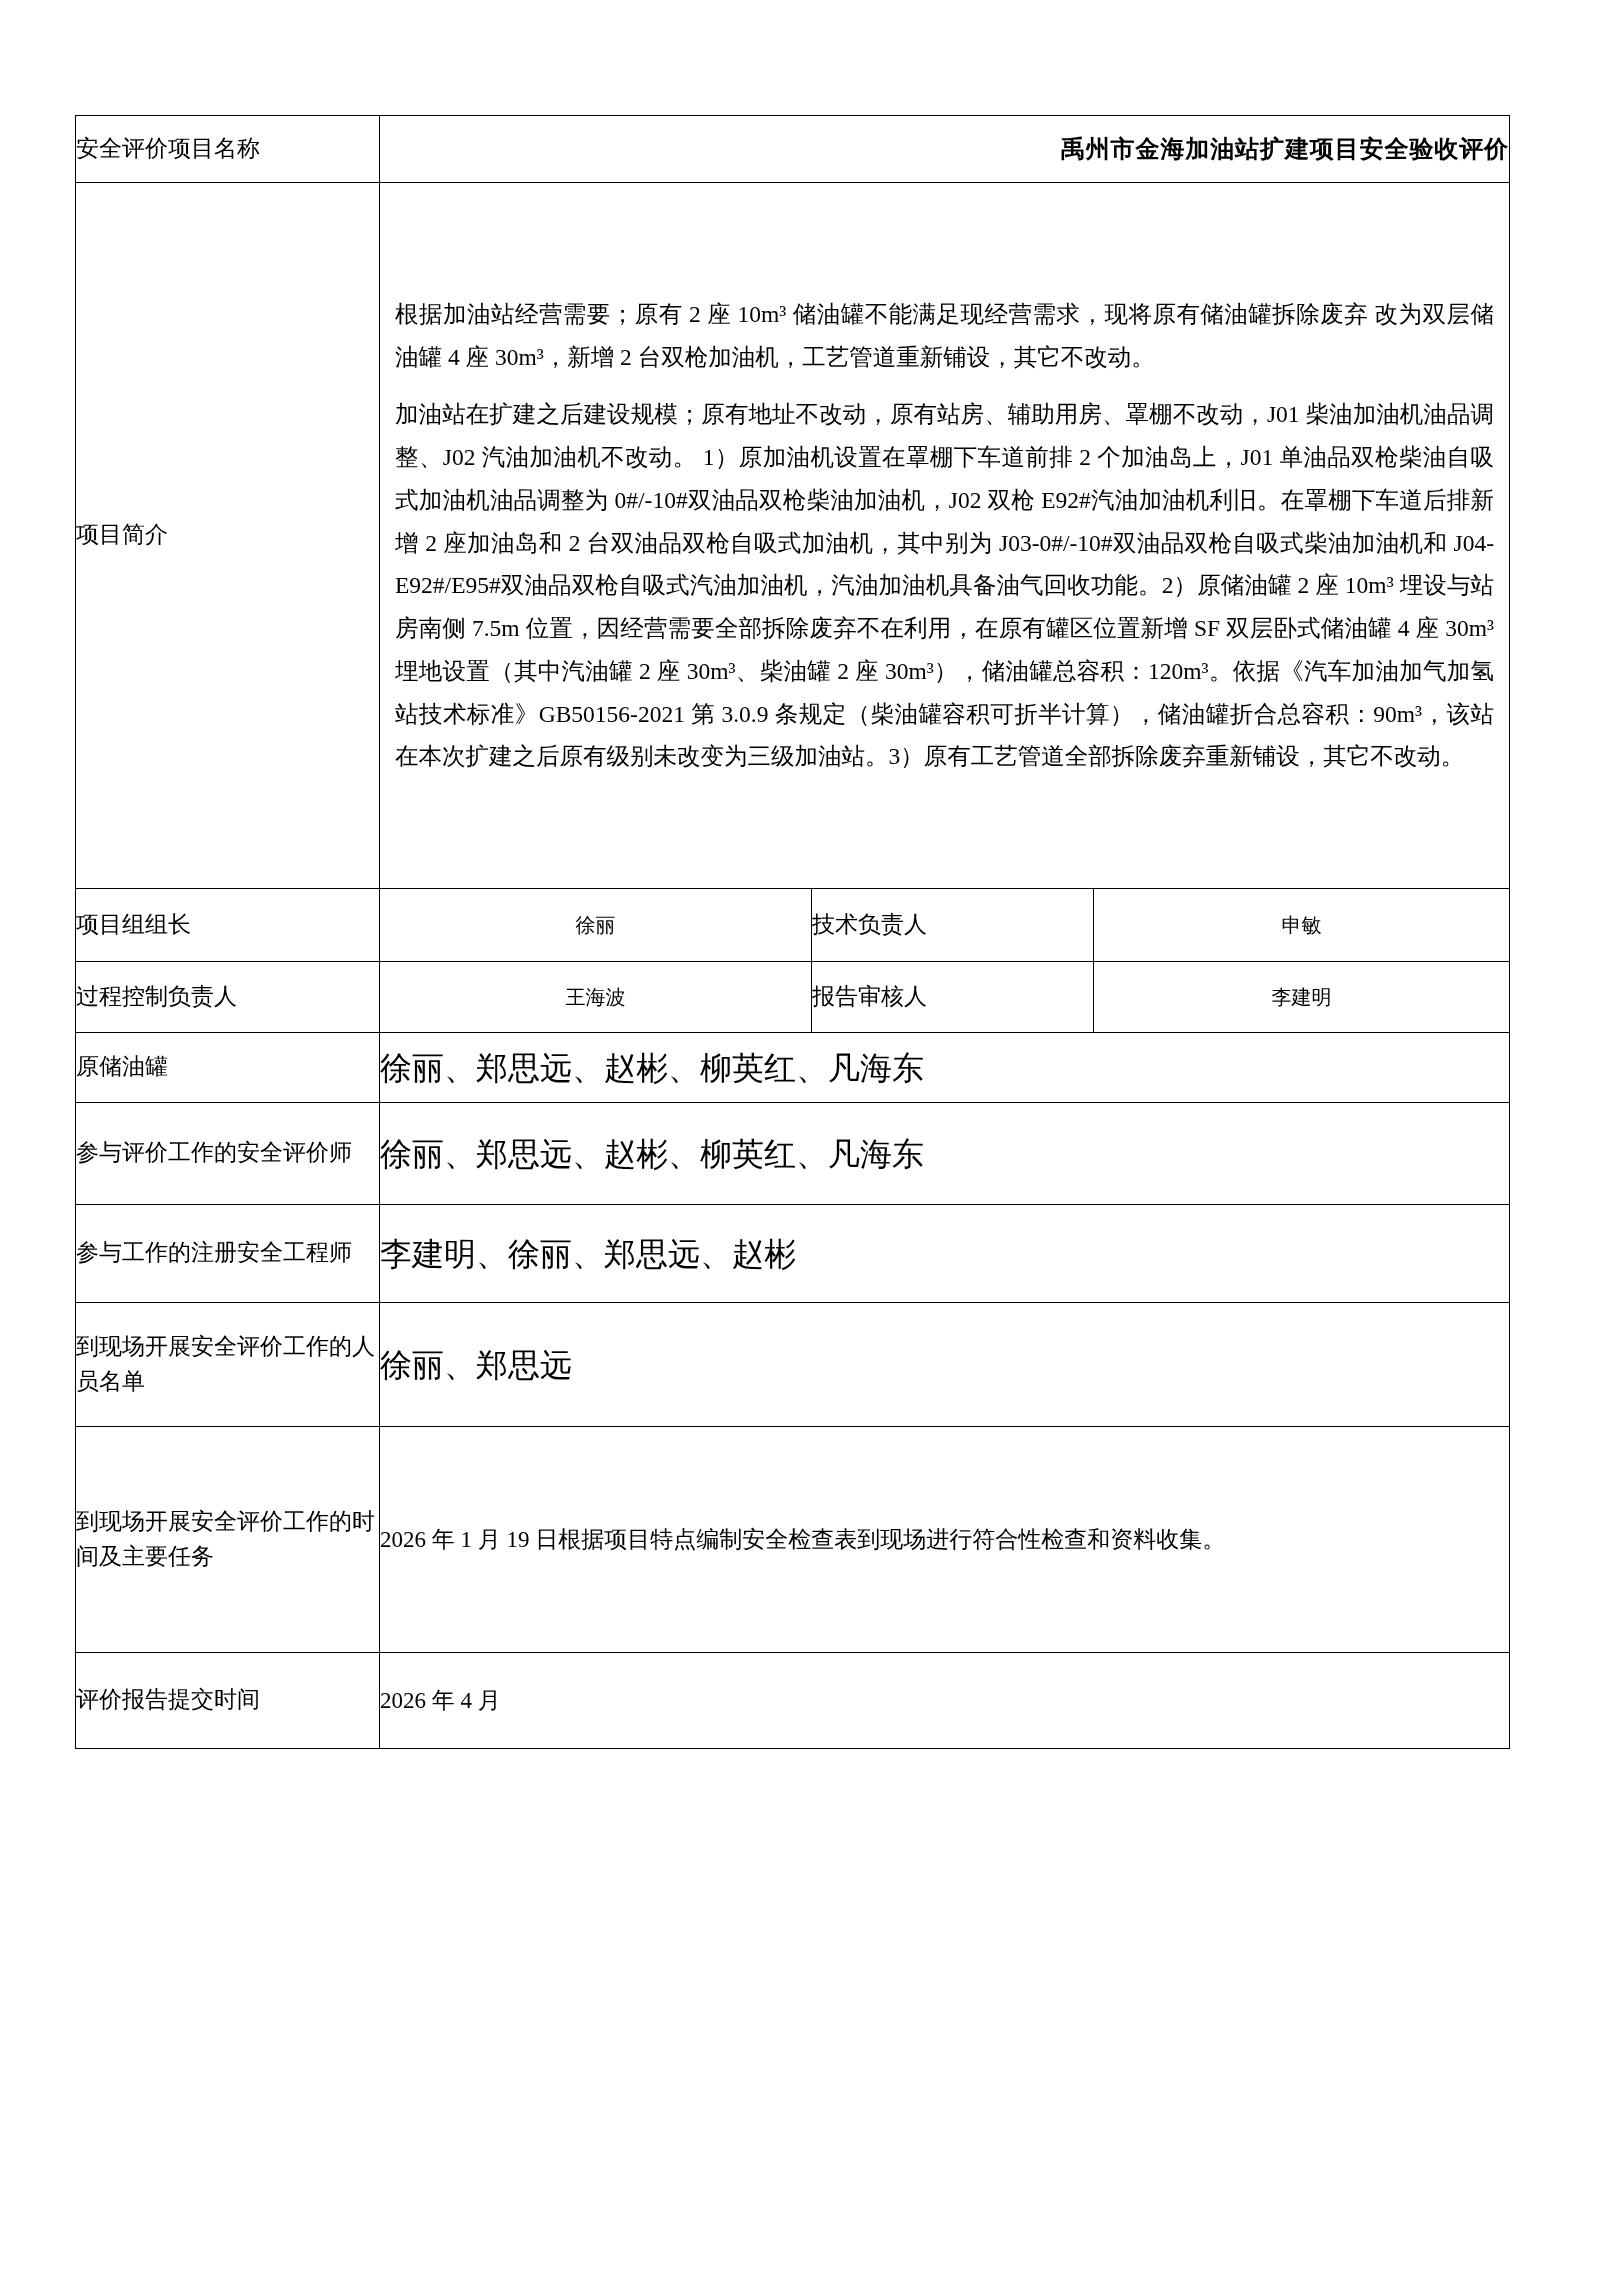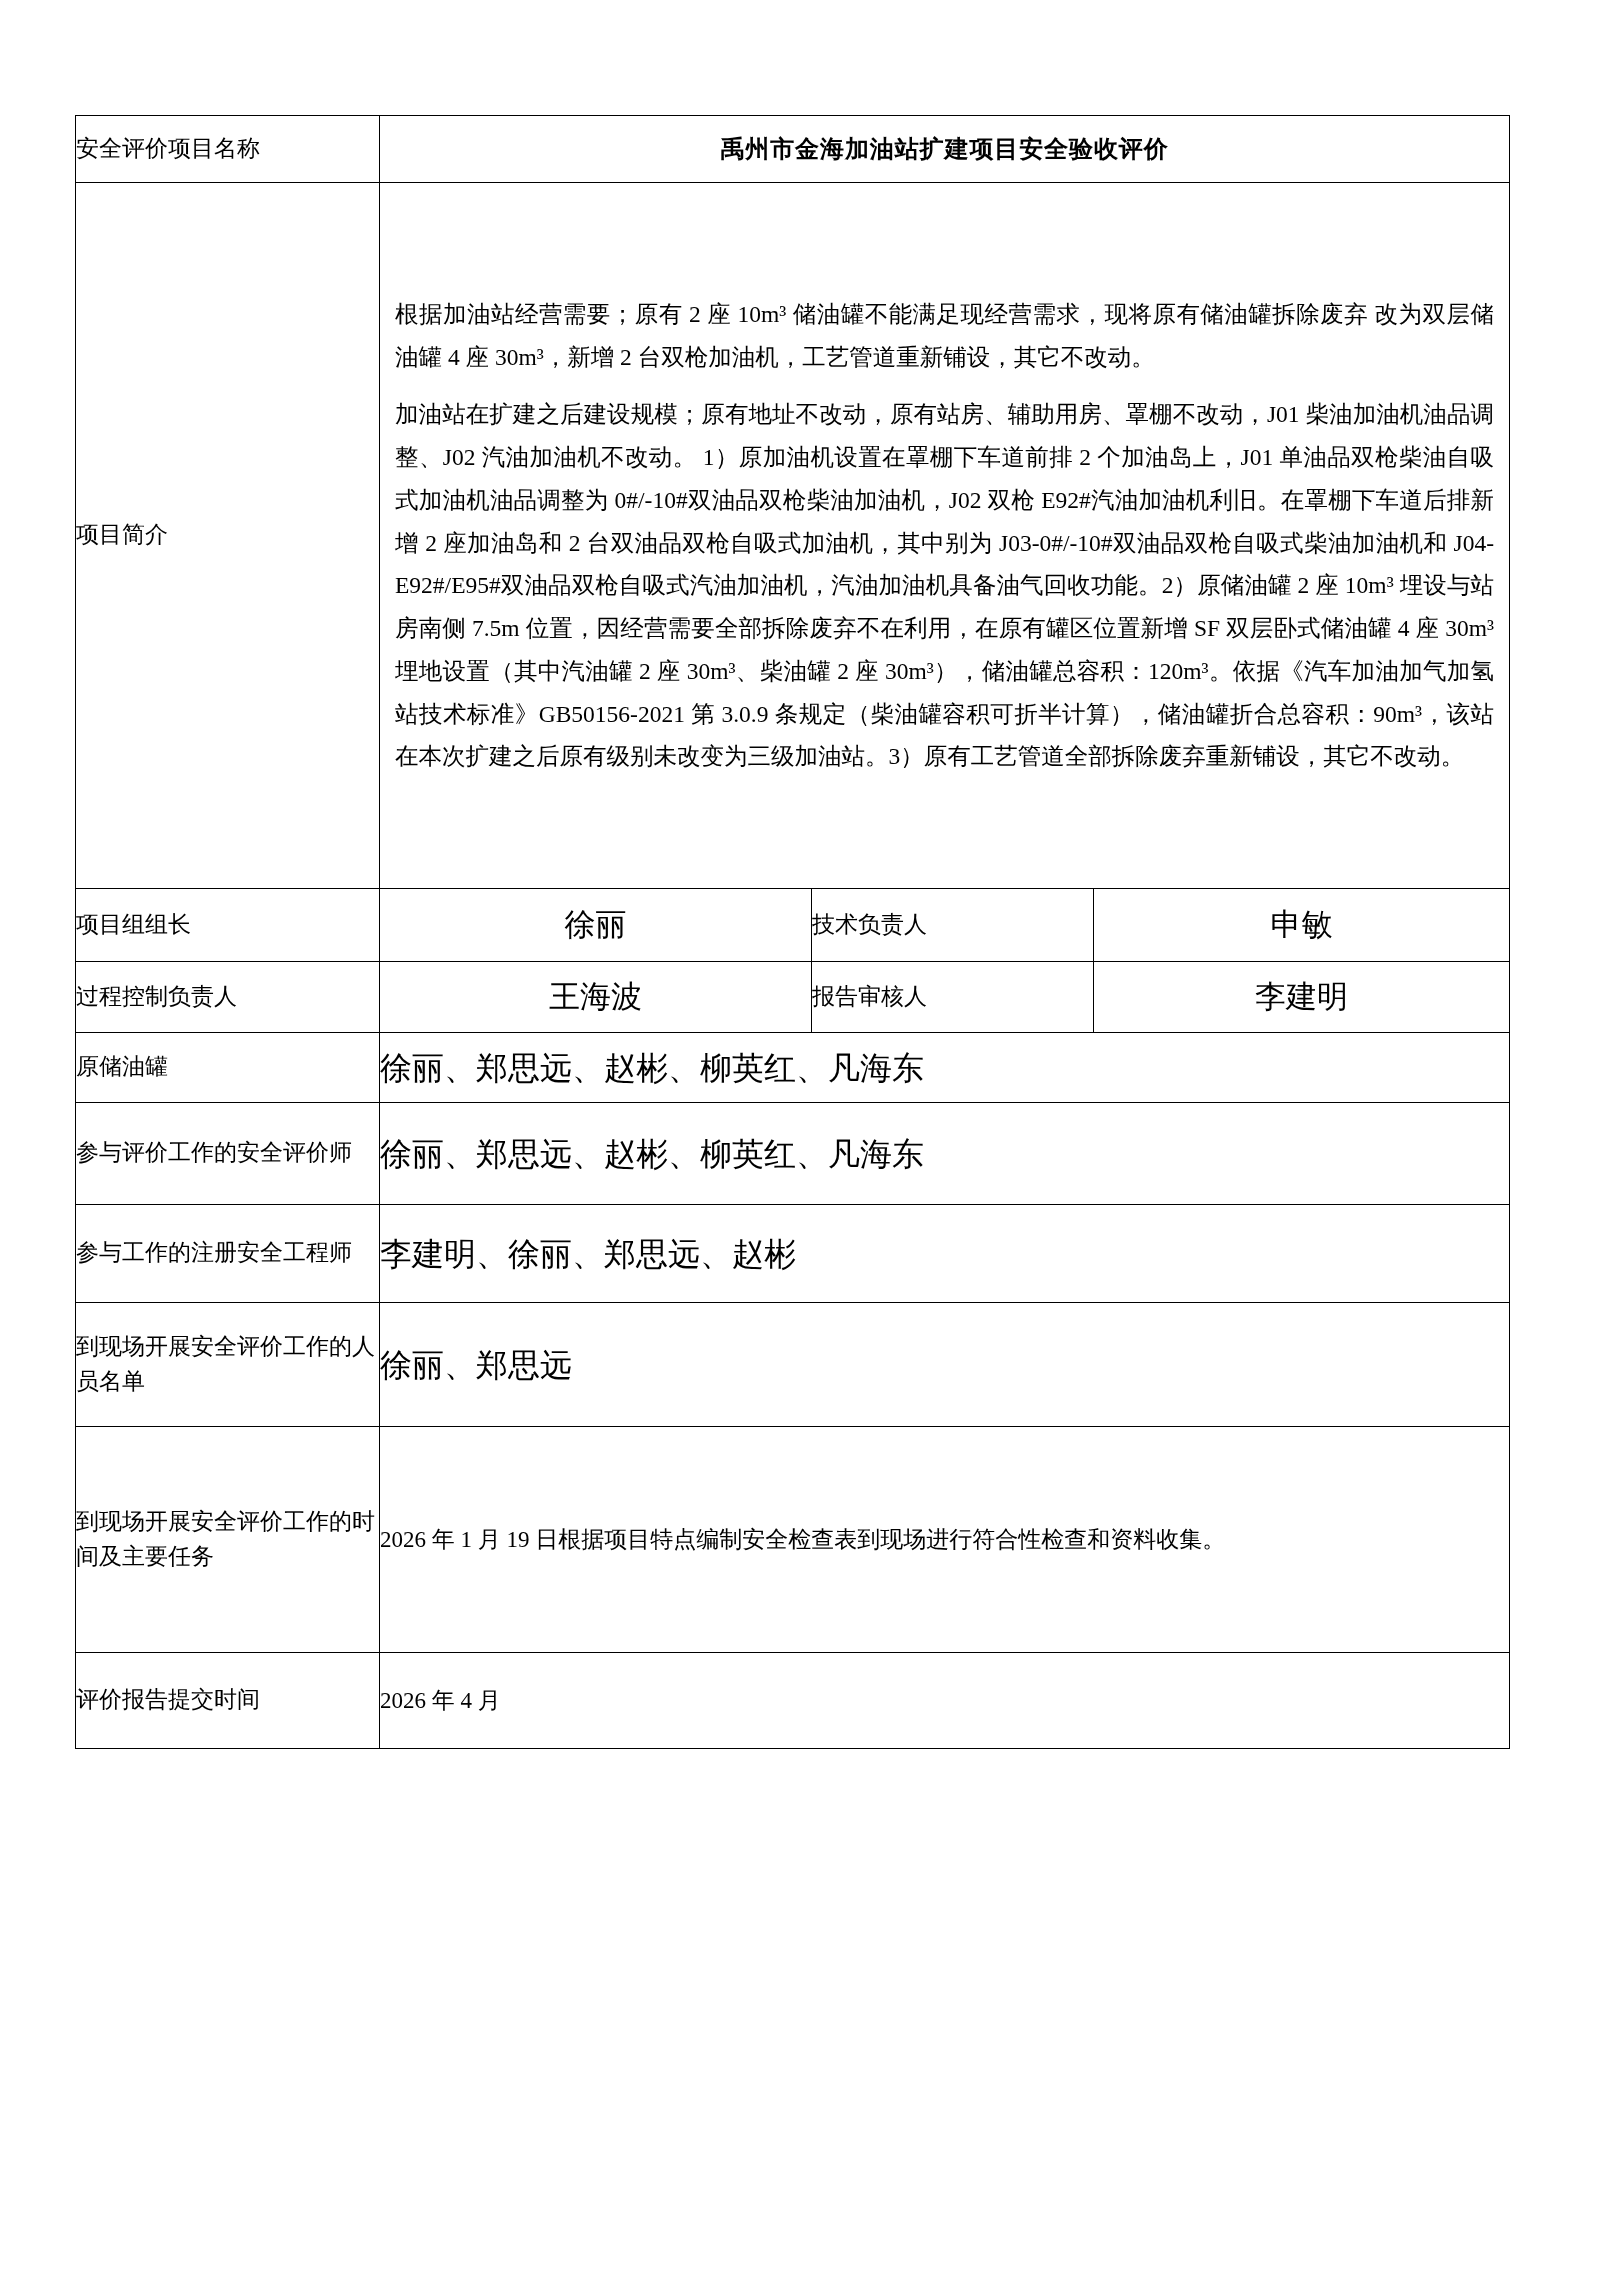--- a/index.html
+++ b/index.html
@@ -42,27 +42,27 @@
   .col-v2      { width: 416px; }
 
   .label-cell {
     font-size: 23px;
     line-height: 1.5;
     font-family: "Liberation Serif", "DejaVu Serif", serif;
     padding: 5.1px 8.5px;
   }
   .value-cell {
     text-align: center;
-    font-size: 31px;
+    font-size: 20px;
     line-height: 1.5;
     font-family: "Liberation Serif", "DejaVu Serif", serif;
     padding: 5.1px 8.5px;
   }
   .title-cell {
-    text-align: center;
+    text-align: right;
     font-size: 24px;
     font-weight: bold;
     font-family: Liberation Sans, sans-serif;
     letter-spacing: 0.9px;
     padding: 15.4px 8.5px;
   }
   .intro-cell {
     text-align: justify;
     text-justify: inter-ideograph;
     font-size: 23.5px;

